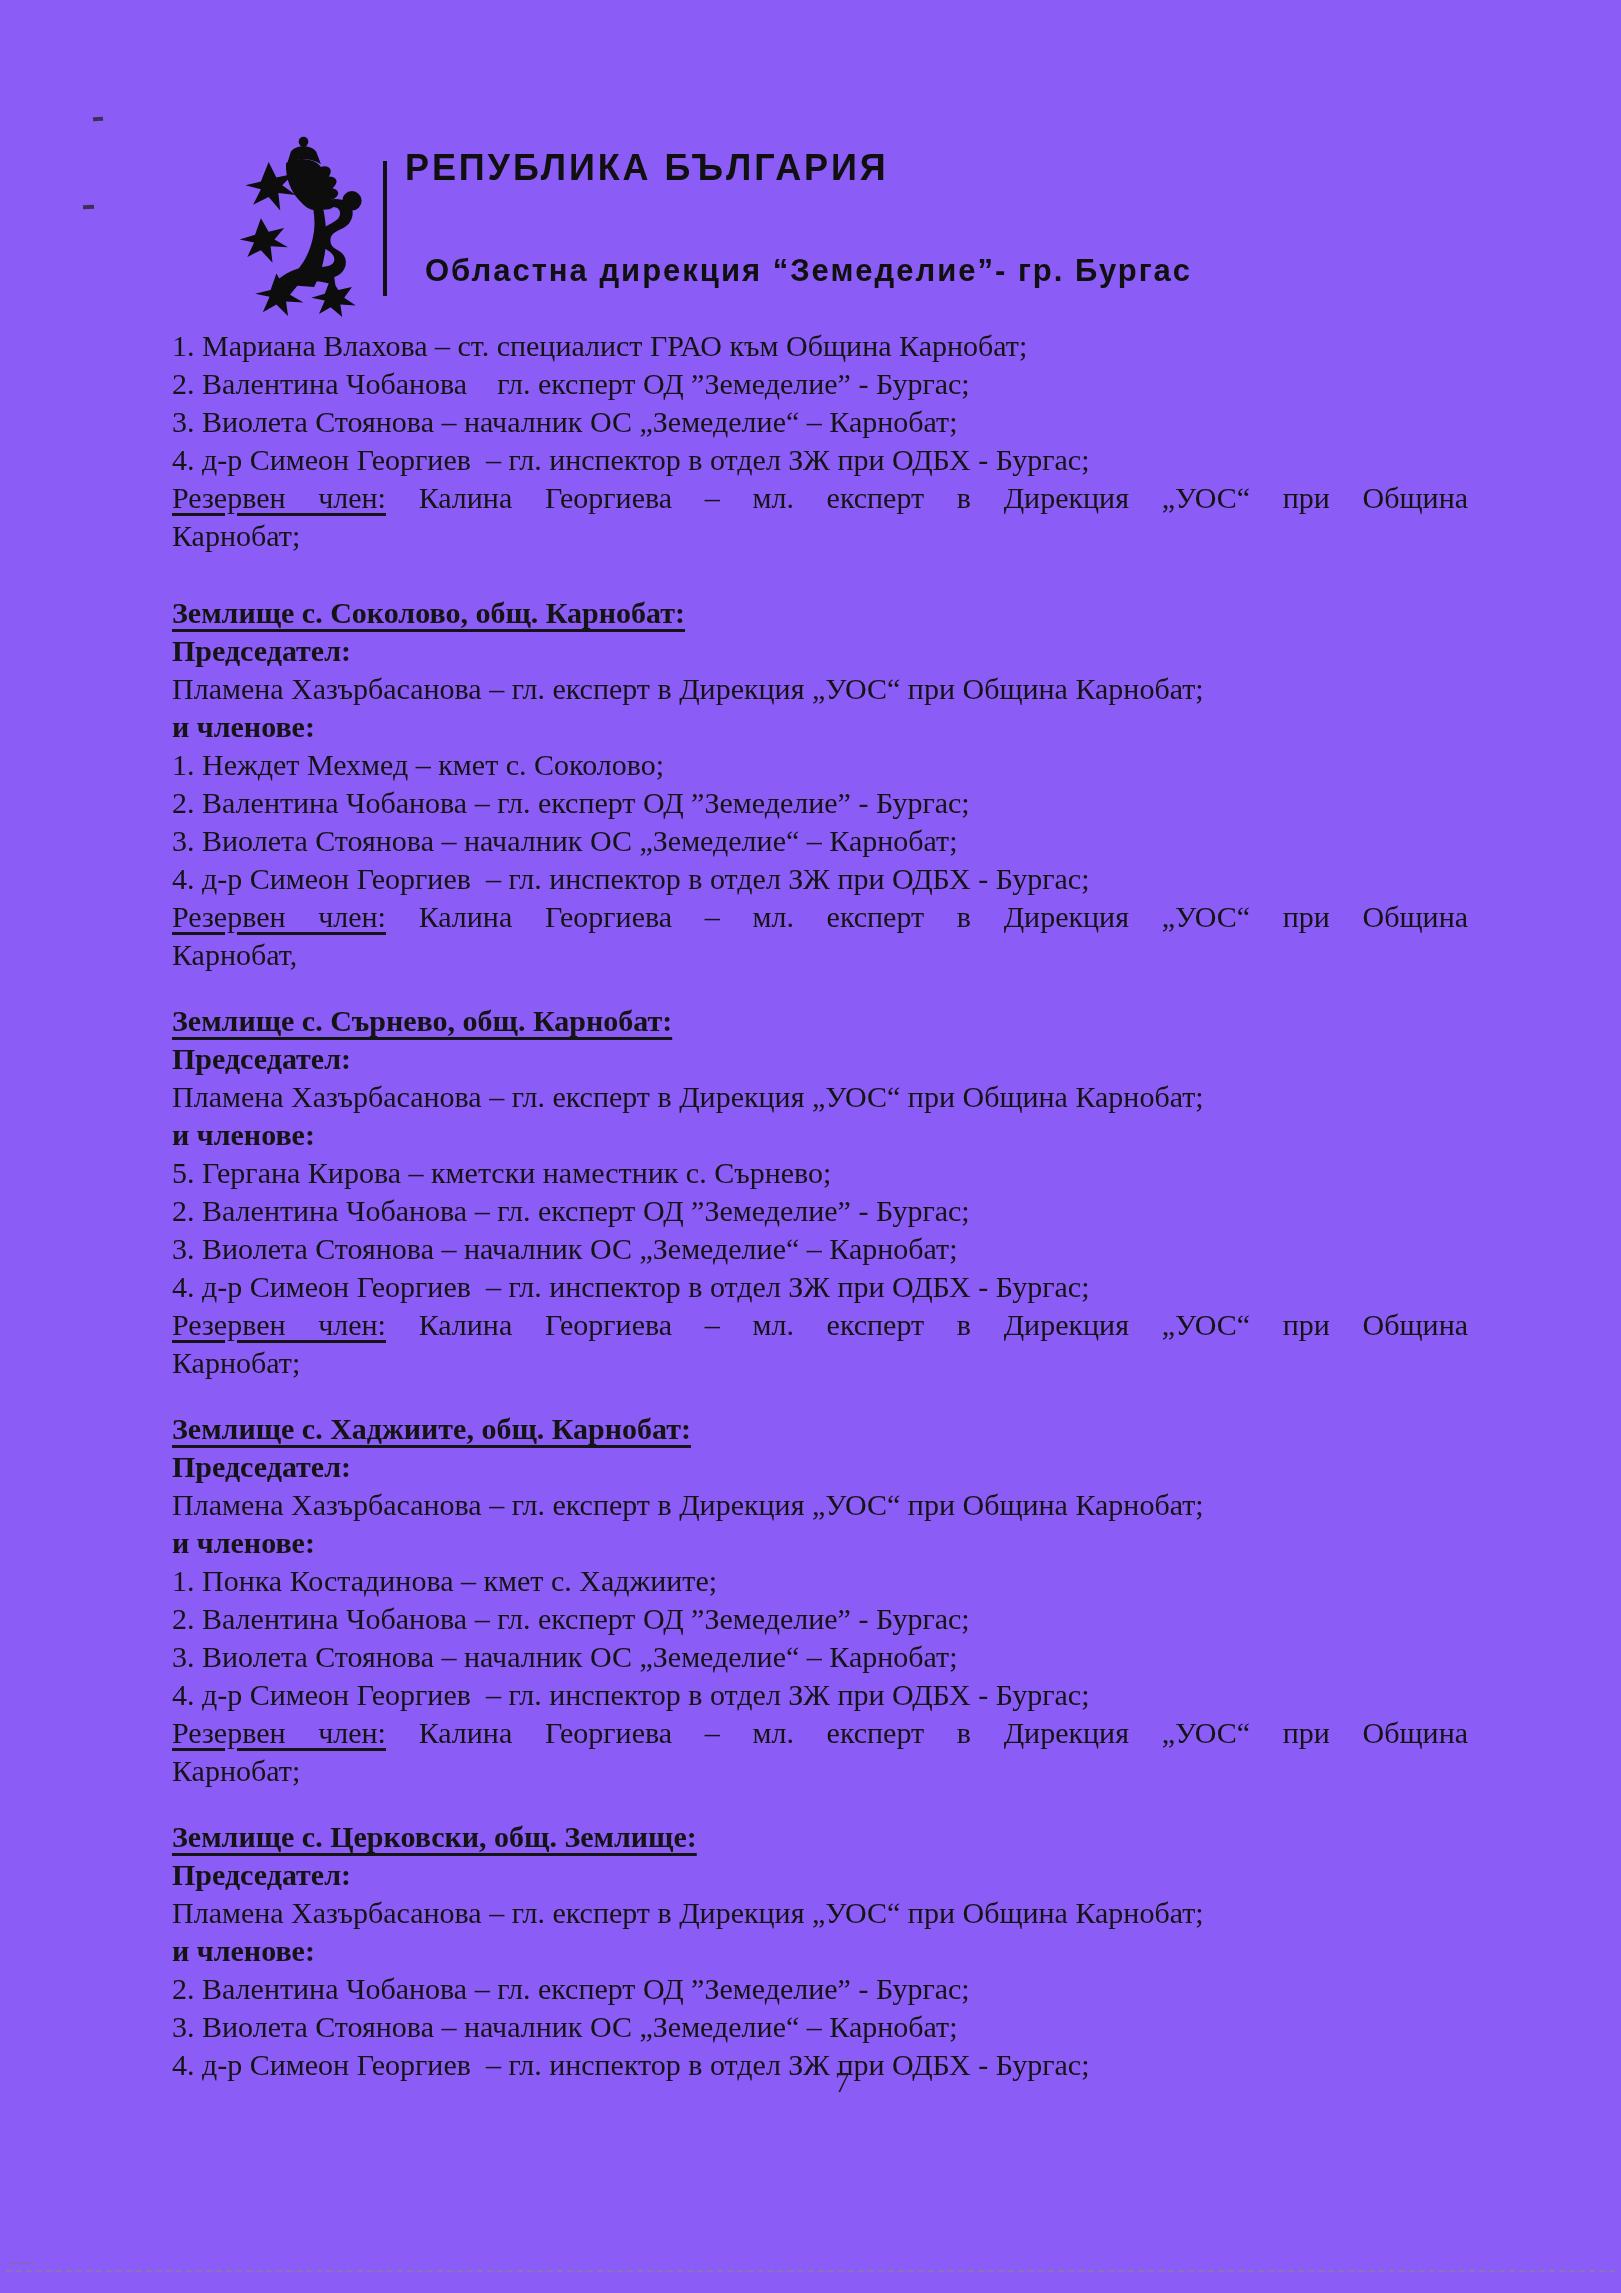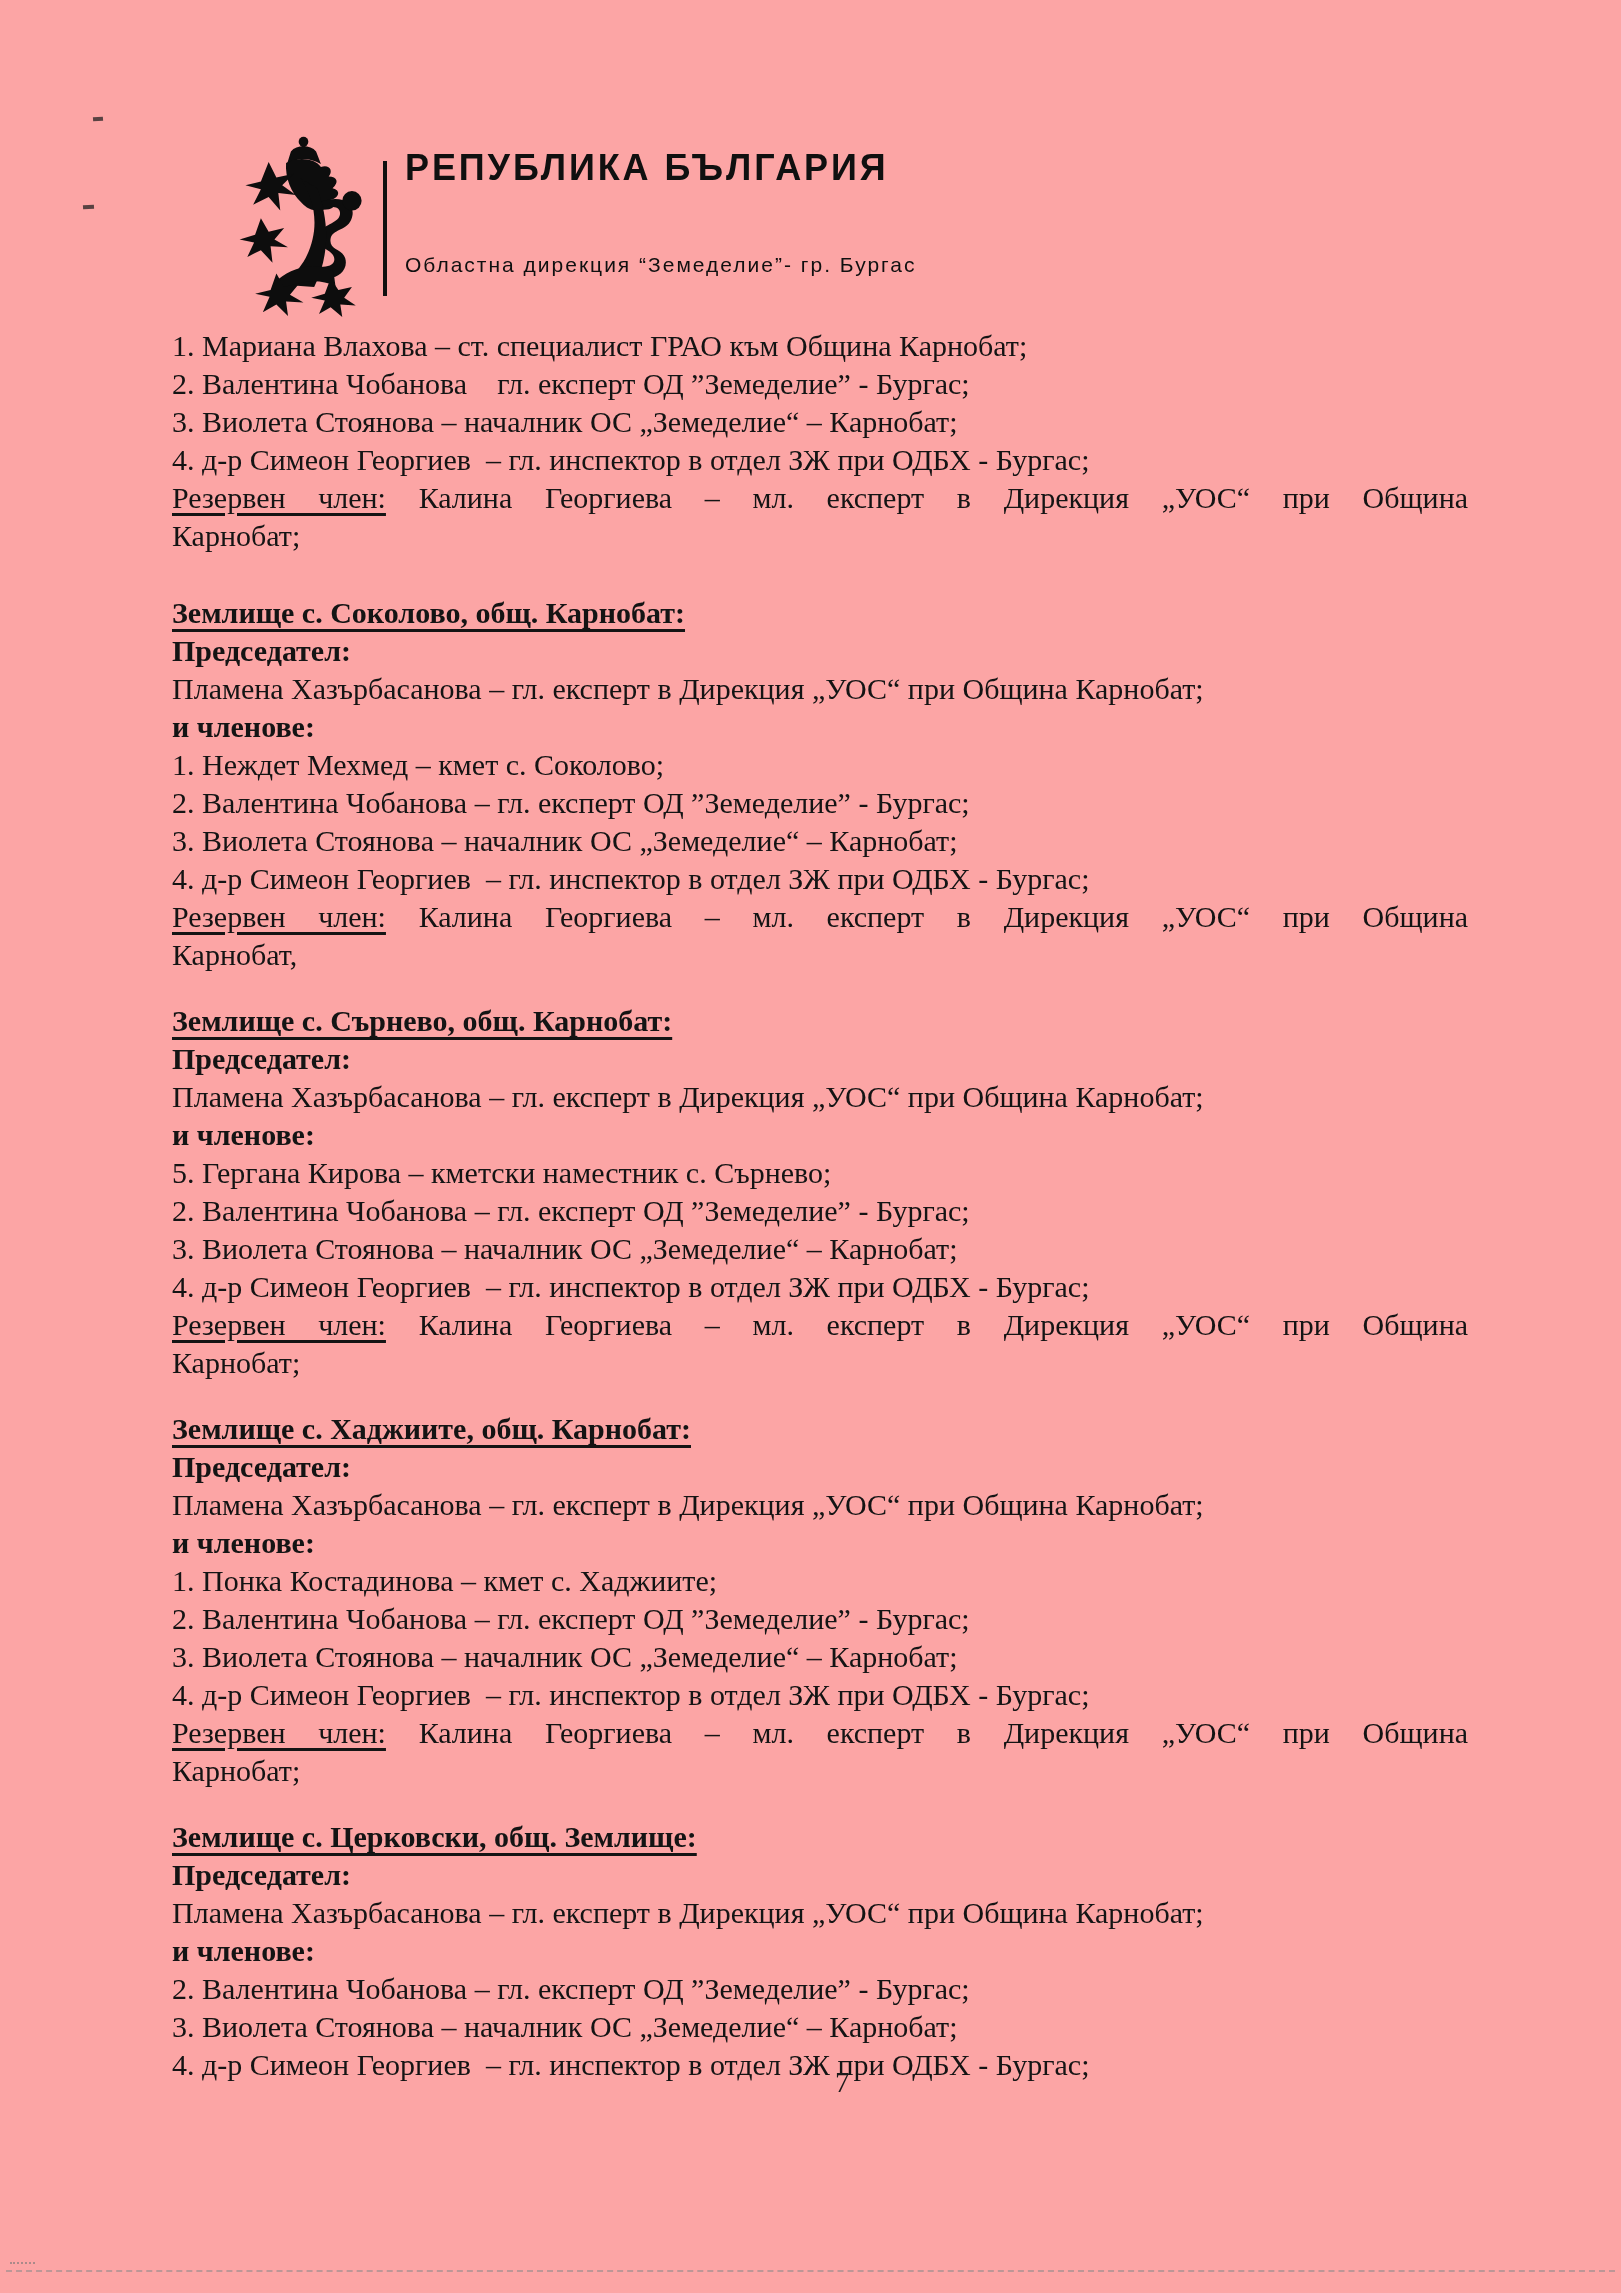--- a/index.html
+++ b/index.html
@@ -1,27 +1,27 @@
 <!DOCTYPE html>
 <html><head>
 <meta charset="utf-8">
 <style>
   html,body{margin:0;padding:0;background:#e8e8e8;}
   .page{
-    position:relative;width:1621px;height:2294px;background:#fca5a5;
+    position:relative;width:1621px;height:2294px;background:#8b5cf6;
     overflow:hidden;font-family:"Liberation Serif",serif;color:#141414;
     margin:0 auto;
   }
   
   .emblem{position:absolute;left:238px;top:133px;width:131px;height:184px;}
   .vrule{position:absolute;left:383px;top:161px;width:3.9px;height:135px;background:#101010;}
   .hdr{position:absolute;font-family:"Liberation Sans",sans-serif;color:#101010;white-space:nowrap;}
   .hdr-republic{left:405px;top:147px;font-size:36px;font-weight:bold;letter-spacing:2.9px;}
   .hdr-ministry{left:412px;top:217px;font-size:28px;font-weight:600;letter-spacing:1.5px;}
-  .hdr-directorate{left:405px;top:253px;font-size:21px;font-weight:400;letter-spacing:2px;}
+  .hdr-directorate{left:425px;top:253px;font-size:31px;font-weight:700;letter-spacing:2px;}
   
   .mark{position:absolute;background:#222;opacity:.75;}
   .mark1{left:93px;top:117px;width:9.8px;height:3.9px;transform:rotate(-4deg);}
   .mark2{left:83px;top:205px;width:10.8px;height:3.9px;transform:rotate(-3deg);}
   
   .doc{position:absolute;left:172px;top:327px;width:1296px;font-size:30px;line-height:38px;}
   .line{white-space:pre-wrap;}
   .bold{font-weight:bold;}
   .sec-title{
     font-size:30px;font-weight:bold;margin:0;line-height:38px;

